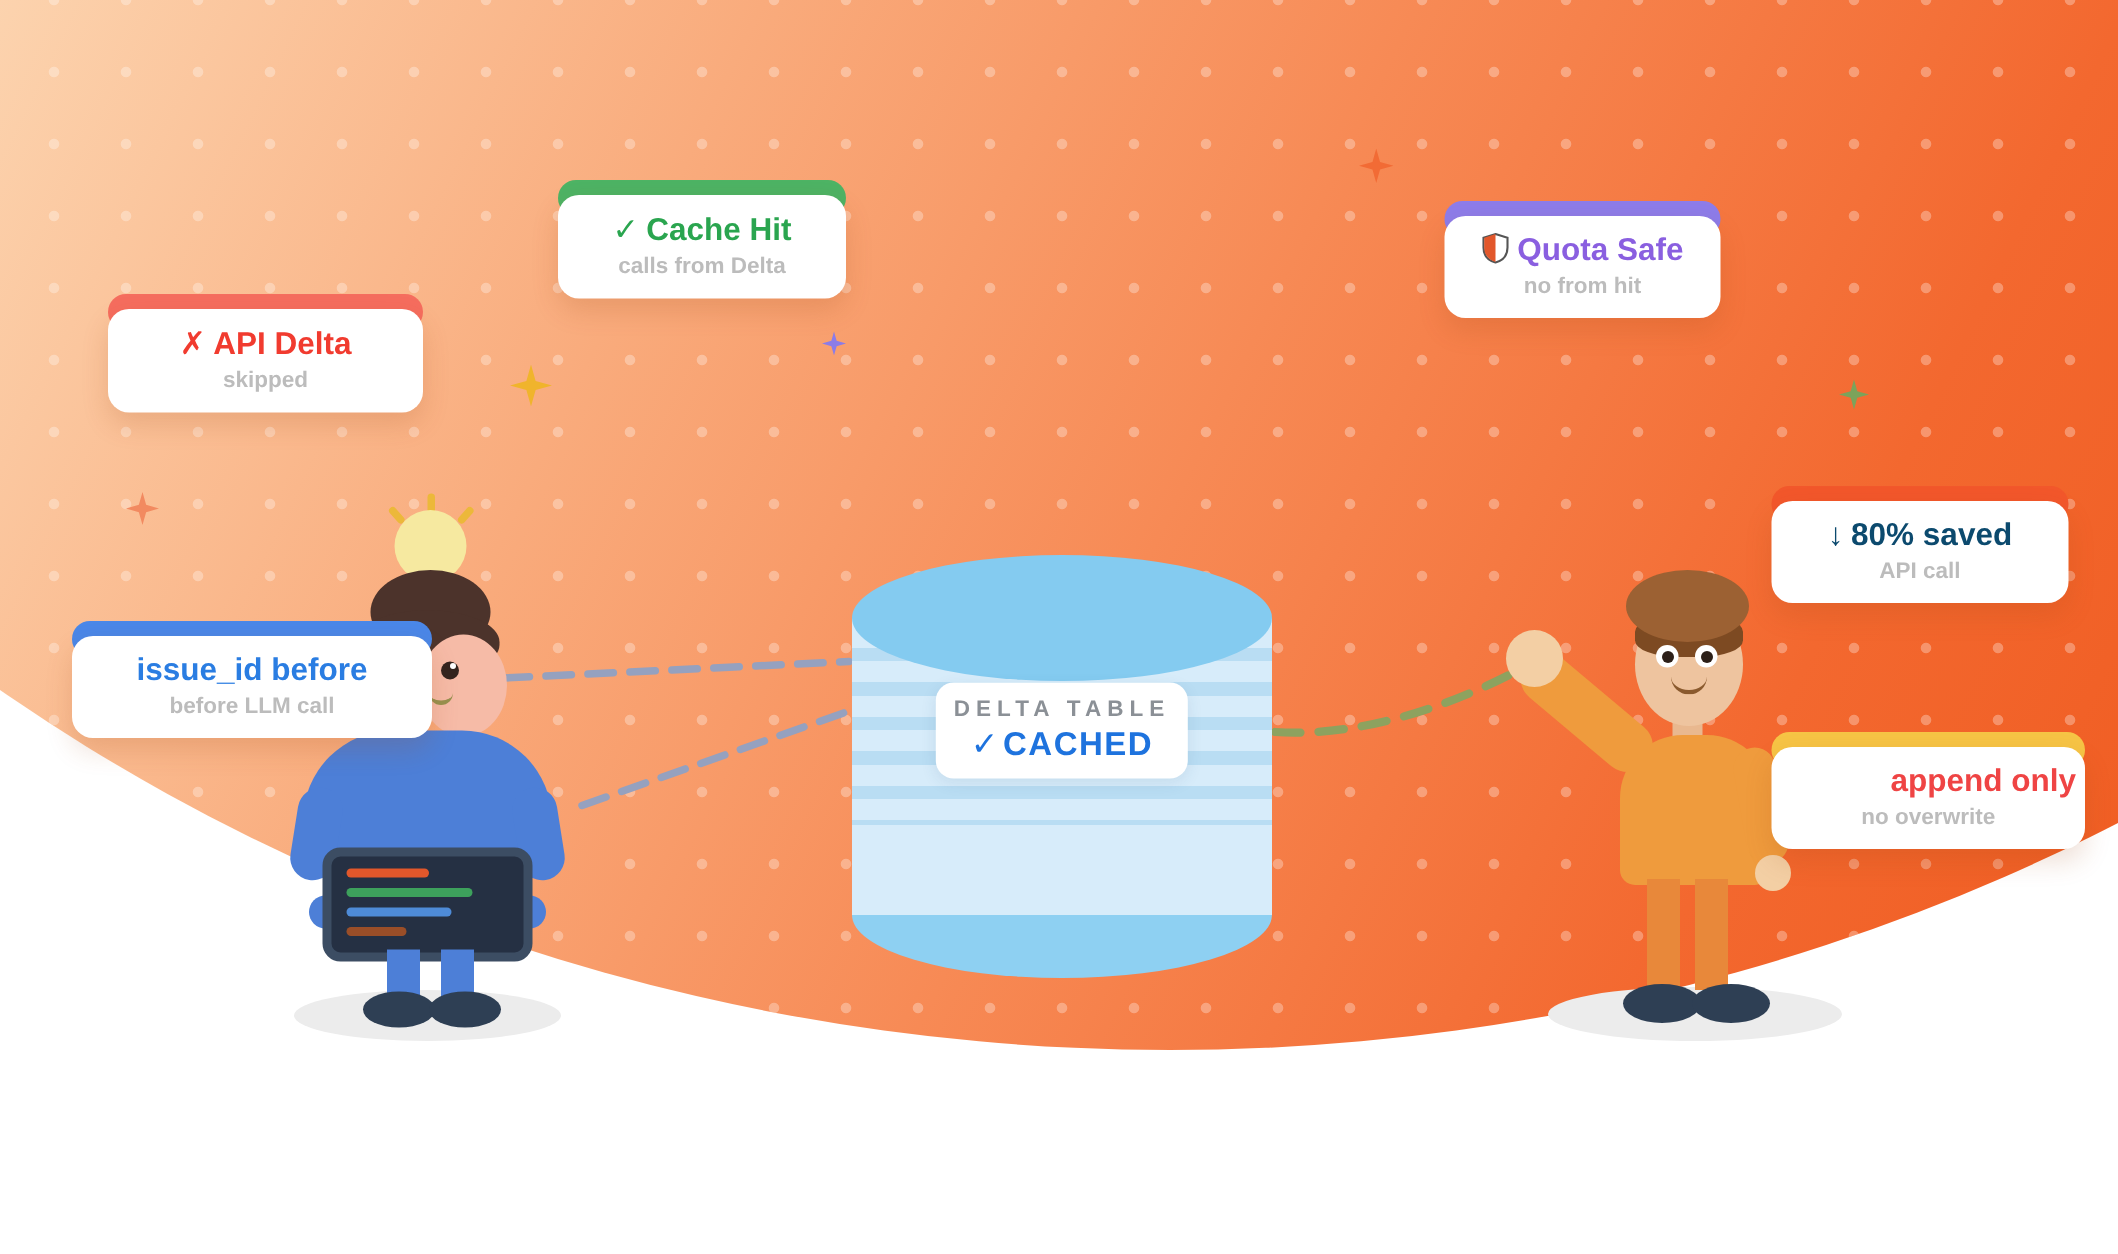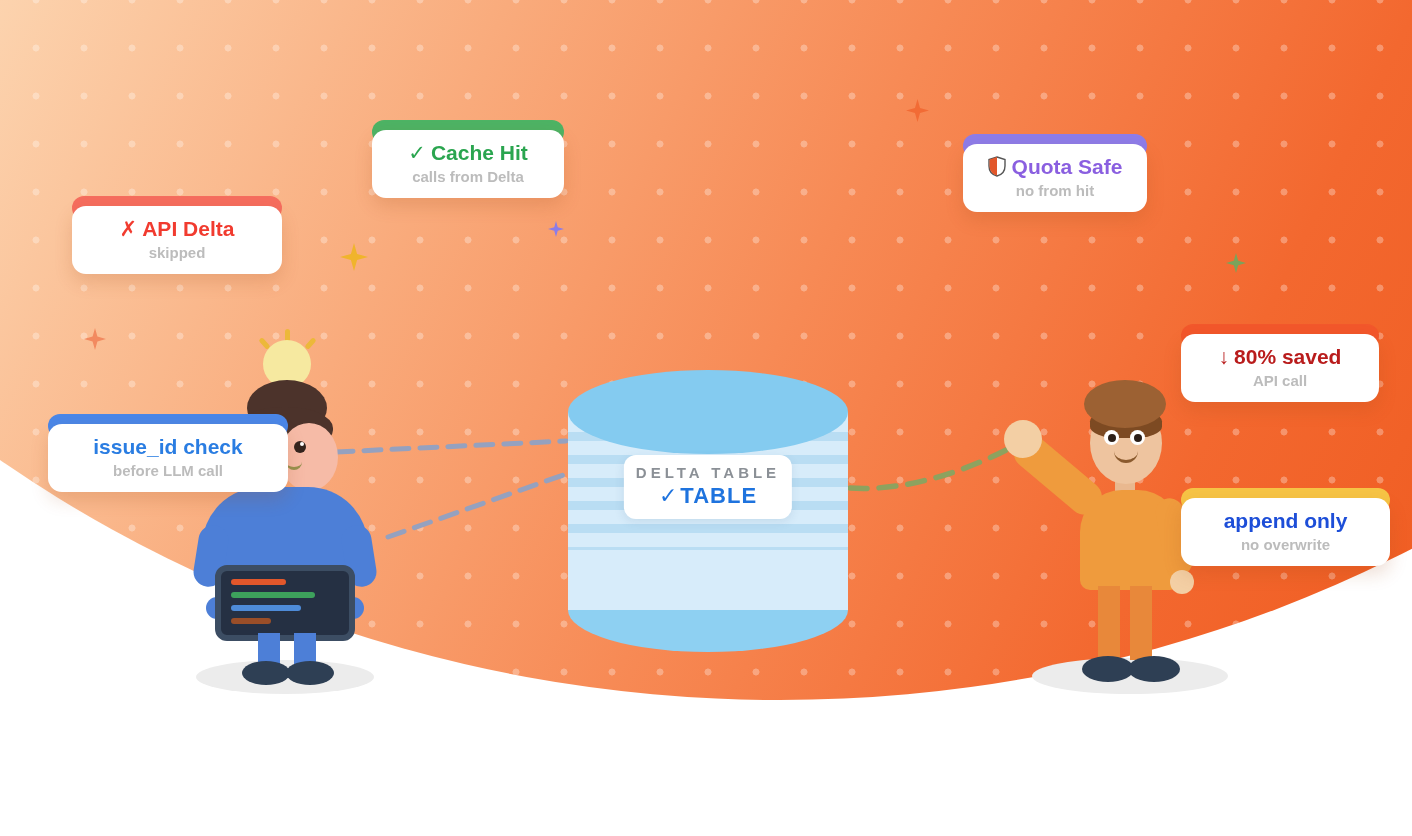--- a/index.html
+++ b/index.html
@@ -46,23 +46,23 @@
   .card{position:absolute;z-index:8;text-align:center;}
   .card .bar{height:24px;border-radius:12px;}
   .card .panel{margin-top:-14px;background:#fff;border-radius:14px;
     padding:11px 6px 13px;box-shadow:0 8px 18px rgba(160,70,20,.18);}
   .card .title{font-size:21px;font-weight:700;white-space:nowrap;}
   .card .sub{font-size:15px;font-weight:700;color:#bcbcbc;margin-top:3px;}
   .card .ttl-icon{margin-right:5px;}
   .c-api{left:72px;top:196px;width:210px;}   .c-api .bar{background:#f56d5e;}   .c-api .title{color:#f13b2f;}
   .c-cache{left:372px;top:120px;width:192px;}.c-cache .bar{background:#4db364;} .c-cache .title{color:#2aa54f;}
   .c-quota{left:963px;top:134px;width:184px;}.c-quota .bar{background:#8d7ce9;} .c-quota .title{color:#8a5fe0;}
-  .c-saved{left:1181px;top:324px;width:198px;}.c-saved .bar{background:#f2572b;}.c-saved .title{color:#b91c1c;}
+  .c-saved{left:1181px;top:324px;width:198px;}.c-saved .bar{background:#f2572b;}.c-saved .title{color:#0c4a6e;}
   .c-issue{left:48px;top:414px;width:240px;} .c-issue .bar{background:#4a87e8;} .c-issue .title{color:#2a7de2;}
-  .c-append{left:1181px;top:488px;width:209px;}.c-append .bar{background:#f6c445;}.c-append .title{color:#1d4ed8;}
+  .c-append{left:1181px;top:488px;width:209px;}.c-append .bar{background:#f6c445;}.c-append .title{color:#ef4444;text-align:right;}
   .shield-svg{vertical-align:-3px;margin-right:6px;}
 
   
   .shadow{position:absolute;border-radius:50%;background:#ececec;z-index:4;}
   .shadow-left{left:196px;top:660px;width:178px;height:34px;}
   .shadow-right{left:1032px;top:658px;width:196px;height:36px;}
 
   
   .char{position:absolute;z-index:5;}
   .char *{position:absolute;}
@@ -139,21 +139,21 @@
   <div class="shadow shadow-right"></div>
 
   <div class="cylinder">
     <div class="cyl-bottom"></div>
     <div class="cyl-body">
       <div class="cyl-stripes"></div>
     </div>
     <div class="cyl-top"></div>
     <div class="cyl-label">
       <div class="cyl-line1">DELTA TABLE</div>
-      <div class="cyl-line2"><span class="chk">✓</span><span>TABLE</span></div>
+      <div class="cyl-line2"><span class="chk">✓</span><span>CACHED</span></div>
     </div>
   </div>
 
   <div class="char char-left">
     <div class="ray ray1"></div>
     <div class="ray ray2"></div>
     <div class="ray ray3"></div>
     <div class="bulb"></div>
     <div class="bulb-base"></div>
     <div class="hair-a"></div>
@@ -234,21 +234,21 @@
     <div class="bar"></div>
     <div class="panel">
       <div class="title"><span class="ttl-icon">↓</span><span>80% saved</span></div>
       <div class="sub">API call</div>
     </div>
   </div>
 
   <div class="card c-issue">
     <div class="bar"></div>
     <div class="panel">
-      <div class="title">issue_id check</div>
+      <div class="title">issue_id before</div>
       <div class="sub">before LLM call</div>
     </div>
   </div>
 
   <div class="card c-append">
     <div class="bar"></div>
     <div class="panel">
       <div class="title">append only</div>
       <div class="sub">no overwrite</div>
     </div>

